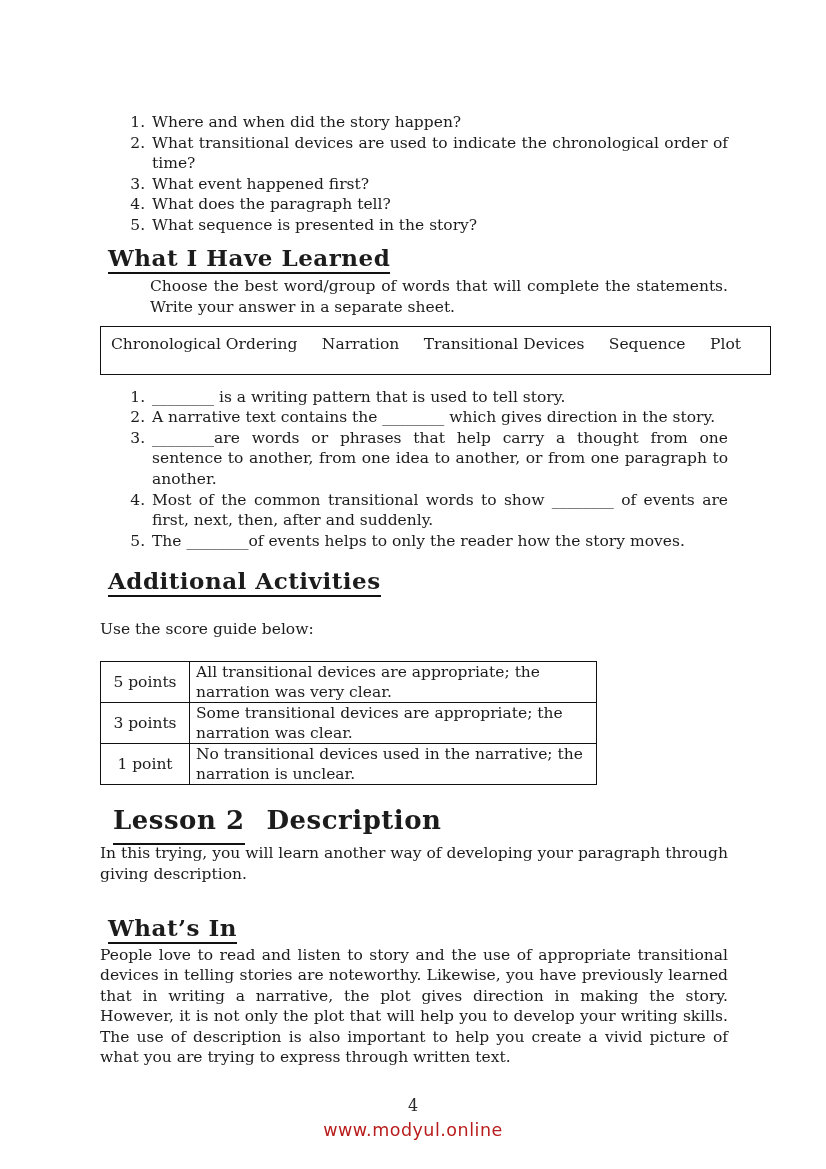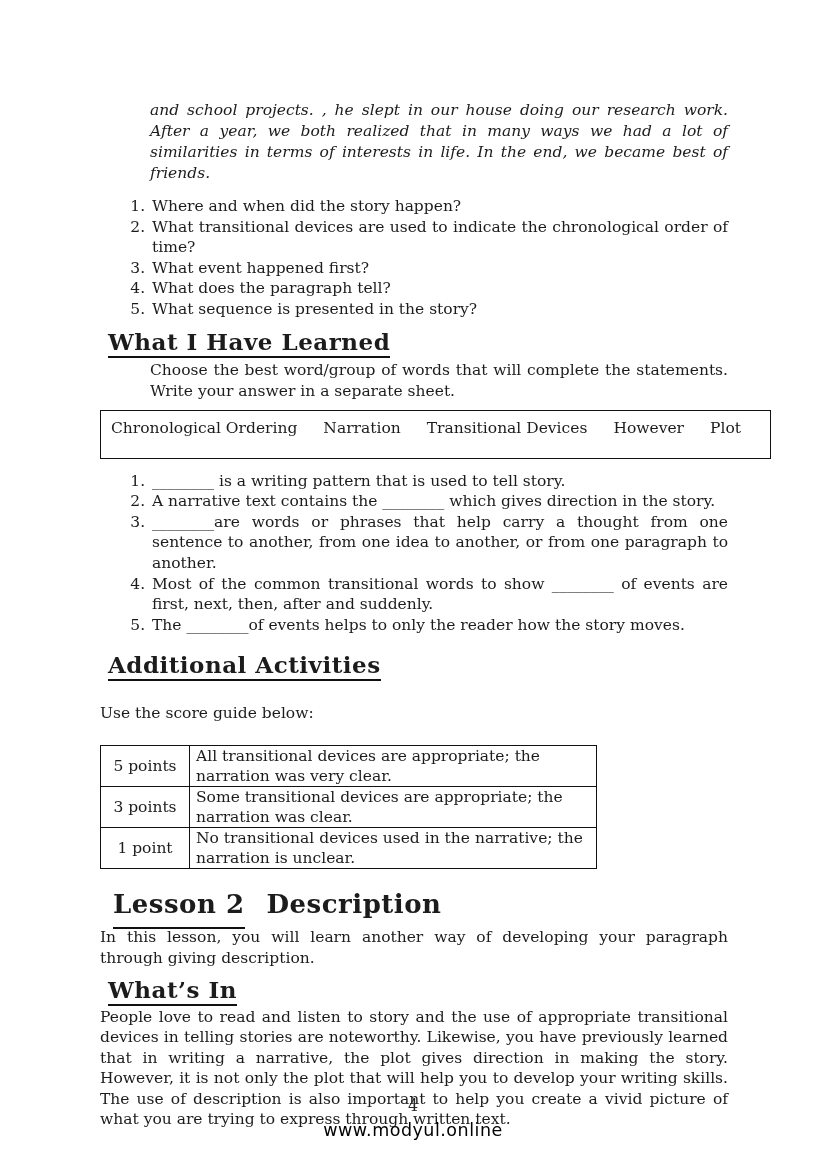--- a/index.html
+++ b/index.html
@@ -107,50 +107,49 @@
     color:#2a2a2a;
   }
   .footer-watermark{
     position:absolute;
     left:0;top:1120px;
     width:826px;
     text-align:center;
     font-family:"DejaVu Sans","Liberation Sans",sans-serif;
     font-size:17.5px;
     letter-spacing:0.5px;
-    color:#000000;
+    color:#b91c1c;
   }
 </style>
 </head>
 <body>
 
 <div class="page">
   <div class="content">
 
-    <p class="opening-quote">and school projects. , he slept in our house doing our research work.  After a year, we both realized that in many ways we had  a lot of similarities in terms of interests in life.  In the end, we became best of friends.</p>
 
     <ol class="q-list">
       <li><span>Where and when did the story happen?</span></li>
       <li><span>What transitional devices are used to indicate the chronological order of time?</span></li>
       <li><span>What event happened first?</span></li>
       <li><span>What does the paragraph tell?</span></li>
       <li><span>What sequence is presented in the story?</span></li>
     </ol>
 
     <h2 class="section-heading">
       <span class="u">What I Have Learned</span>
     </h2>
 
     <p class="instructions">Choose the best word/group of words that will complete the statements. Write your answer in a separate sheet.</p>
 
     <div class="word-bank">
       <span>Chronological Ordering</span>
       <span>Narration</span>
       <span>Transitional Devices</span>
-      <span>However</span>
+      <span>Sequence</span>
       <span>Plot</span>
     </div>
 
     <ol class="q-list">
       <li><span>________ is a writing pattern that is used to tell story.</span></li>
       <li><span>A narrative text contains the ________ which gives direction in the story.</span></li>
       <li><span>________are words or phrases that help carry a thought from one sentence to another, from one idea to another, or from one paragraph to another.</span></li>
       <li><span>Most of the common transitional words to show ________ of events are first, next, then, after and suddenly.</span></li>
       <li><span>The ________of events helps to only the reader how the story moves.</span></li>
     </ol>
@@ -178,23 +177,23 @@
           <td class="pts">1 point</td>
           <td>No transitional devices used in the narrative; the narration is unclear.</td>
         </tr>
       </tbody>
     </table>
 
     <h2 class="lesson-heading">
       <span class="u">Lesson 2</span><span class="title2">Description</span>
     </h2>
 
-    <p class="body-par">In this lesson, you will learn another way of developing your paragraph through giving description.</p>
-
-    <h2 class="section-heading" style="margin-top:8px;">
+    <p class="body-par">In this trying, you will learn another way of developing your paragraph through giving description.</p>
+
+    <h2 class="section-heading" style="margin-top:30px;">
       <span class="u">What’s In</span>
     </h2>
 
     <p class="body-par" style="margin-top:4px;">People love to read and listen to story and the use of appropriate transitional devices in telling stories are noteworthy. Likewise, you have previously learned that in writing a narrative, the plot gives direction in making the story. However, it is not only the plot that will help you to develop your writing skills. The use of description is also important to help you create a vivid picture of what you are trying to express through written text.</p>
 
   </div>
 
   <div class="footer-pagenum">4</div>
   <div class="footer-watermark">www.modyul.online</div>
 </div>

